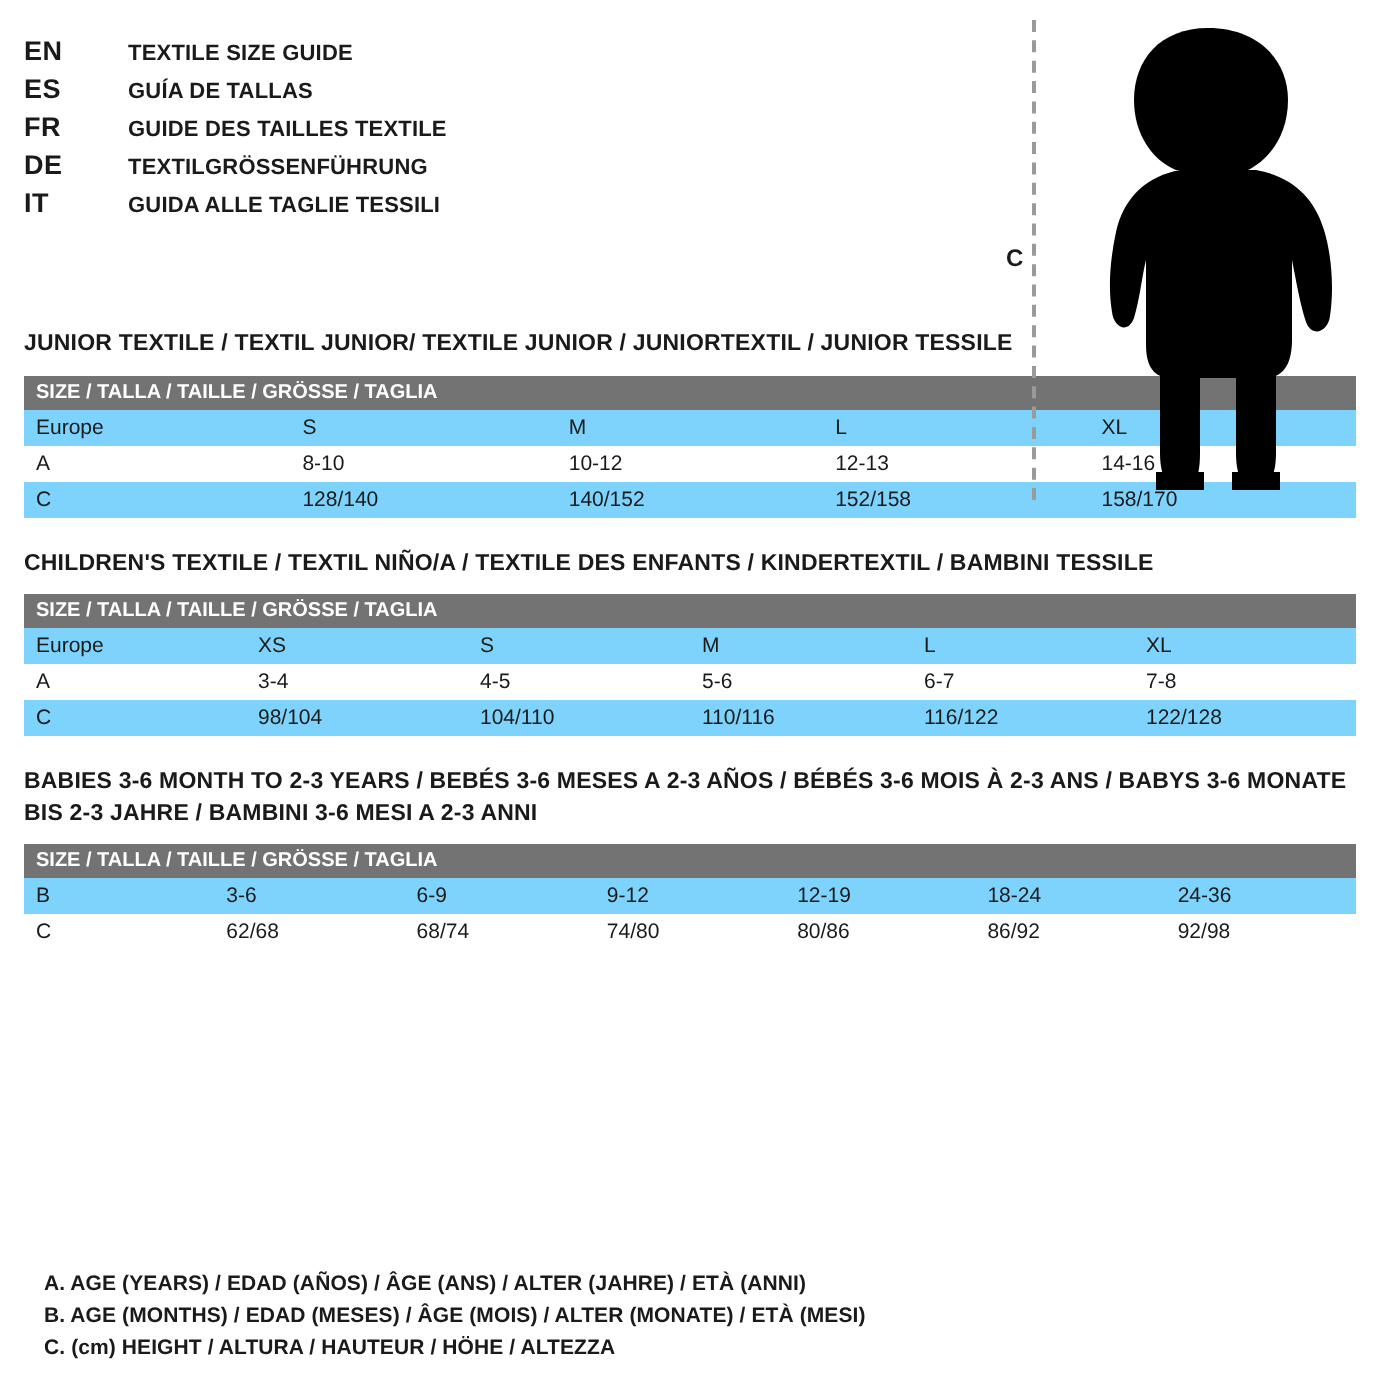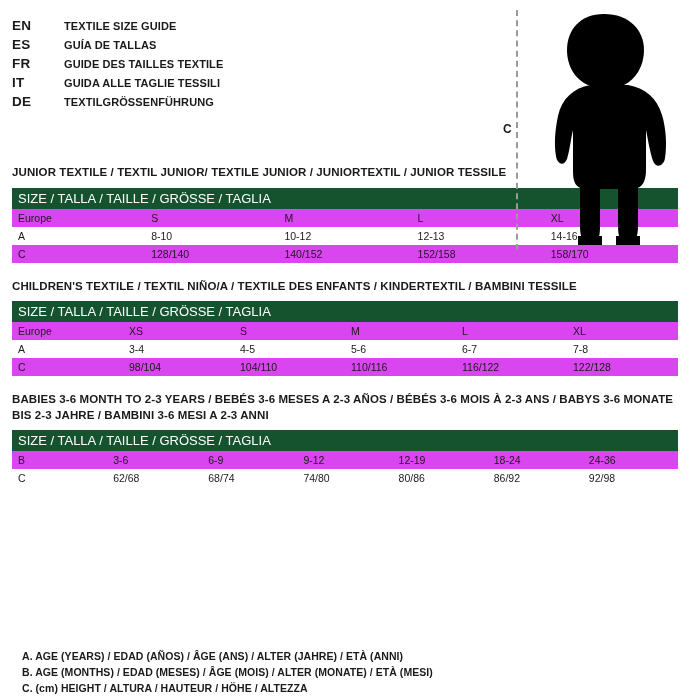--- a/index.html
+++ b/index.html
@@ -97,41 +97,41 @@
   table.size-table td,
   table.size-table th {
     font-size: 10.5px;
     padding: 3px 2px 3px 6px;
     text-align: left;
     font-weight: normal;
     color: #1a1a1a;
     white-space: nowrap;
   }
   table.size-table thead th {
-    background: #14532d;
+    background: #737373;
     color: #ffffff;
-    font-weight: normal;
-    font-size: 13px;
+    font-weight: bold;
+    font-size: 10px;
   }
   table.size-table tbody tr.shaded td {
-    background: #d946ef;
+    background: #7dd3fc;
   }
   table.size-table tbody tr.plain td {
     background: #ffffff;
   }
   .col-label { width: 88px; }
 
   
   .val { padding-left: 10px; }
 
   
   .legend {
     position: absolute;
     left: 22px;
-    bottom: 2px;
+    bottom: 16px;
     width: 660px;
   }
   .legend-line {
     font-size: 10.5px;
     font-weight: bold;
     margin-bottom: 4px;
     letter-spacing: 0.05px;
   }
 </style>
 </head>
@@ -146,26 +146,26 @@
     </div>
     <div class="lang-row">
       <div class="lang-code">ES</div>
       <div class="lang-title">GUÍA DE TALLAS</div>
     </div>
     <div class="lang-row">
       <div class="lang-code">FR</div>
       <div class="lang-title">GUIDE DES TAILLES TEXTILE</div>
     </div>
     <div class="lang-row">
+      <div class="lang-code">DE</div>
+      <div class="lang-title">TEXTILGRÖSSENFÜHRUNG</div>
+    </div>
+    <div class="lang-row">
       <div class="lang-code">IT</div>
       <div class="lang-title">GUIDA ALLE TAGLIE TESSILI</div>
-    </div>
-    <div class="lang-row">
-      <div class="lang-code">DE</div>
-      <div class="lang-title">TEXTILGRÖSSENFÜHRUNG</div>
     </div>
   </div>
 
   <div class="figure-area">
     <div class="dash-line"></div>
     <div class="c-label">C</div>
     <svg class="kid" viewBox="0 0 140 236">
 
       <path fill="#000000" d="M68 2 C44 2 31 18 31 38 C31 55 40 68 52 73 L88 73 C100 67 108 54 108 38 C108 18 93 2 68 2 Z"></path>
 

